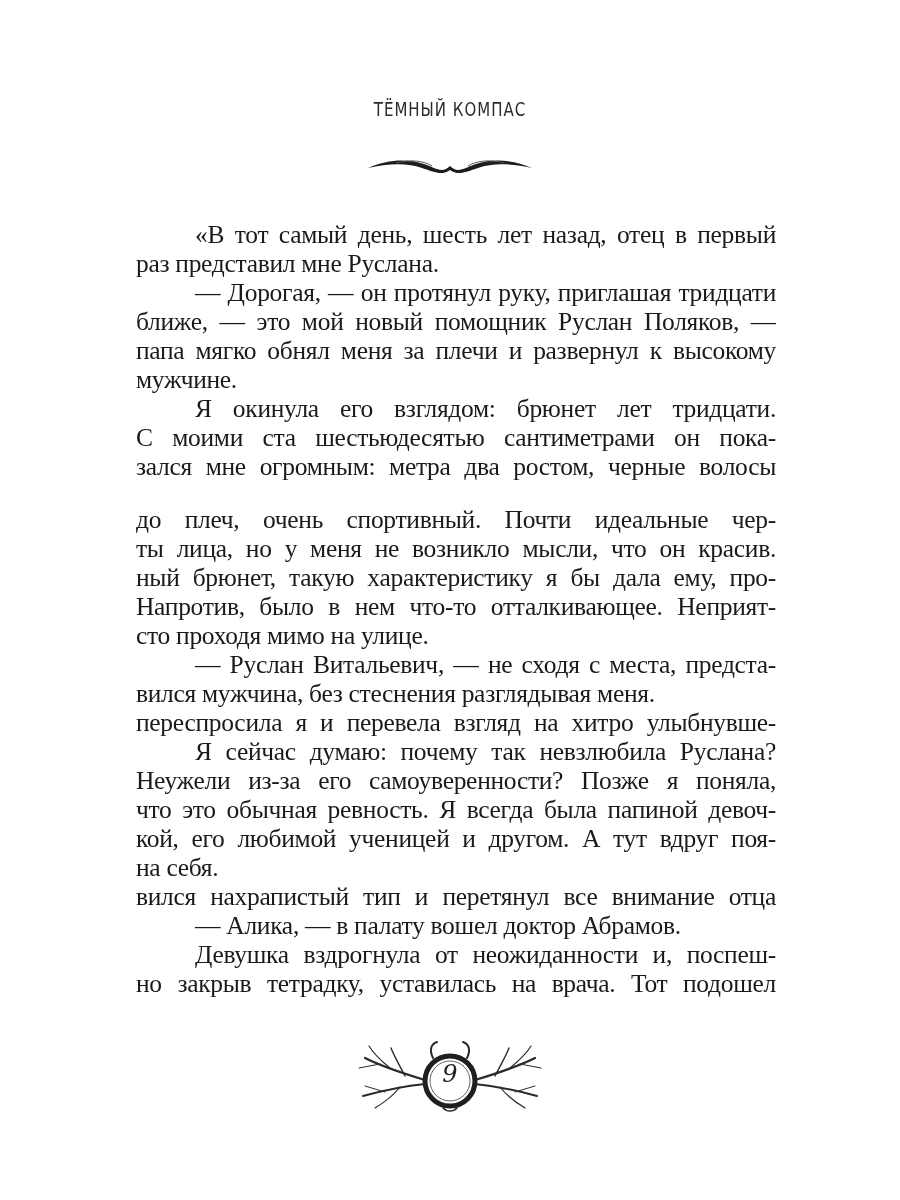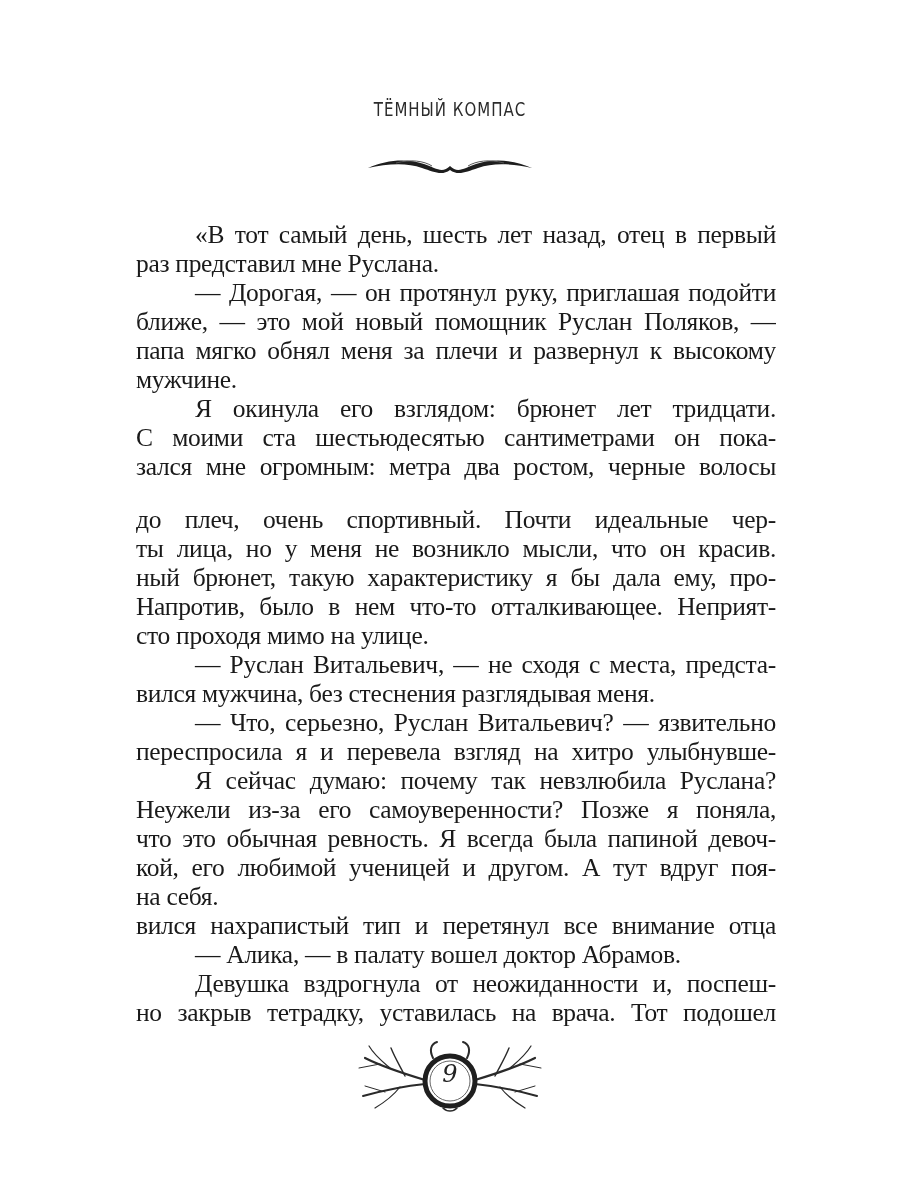--- a/index.html
+++ b/index.html
@@ -20,35 +20,34 @@
 
 <svg class="ornament-top" viewBox="0 0 168 30">
   <path d="M2 18 C 20 10, 40 8, 58 14 C 70 18, 76 24, 84 16 C 92 24, 98 18, 110 14 C 128 8, 148 10, 166 18 C 148 14, 128 12, 112 18 C 100 22, 92 26, 84 20 C 76 26, 68 22, 56 18 C 40 12, 20 14, 2 18 Z" fill="#1e1e1e"></path>
   <path d="M30 13 C 45 9, 58 11, 66 16" stroke="#555" stroke-width="1" fill="none"></path>
   <path d="M138 13 C 123 9, 110 11, 102 16" stroke="#555" stroke-width="1" fill="none"></path>
 </svg>
 
 <div class="text-block" id="text-block">
     <span class="line indent" style="white-space: normal; text-align: justify; text-align-last: justify; overflow: hidden;">«В тот самый день, шесть лет назад, отец в первый</span>
     <span class="line last">раз представил мне Руслана.</span>
-    <span class="line indent" style="white-space: normal; text-align: justify; text-align-last: justify; overflow: hidden;">— Дорогая, — он протянул руку, приглашая подойти</span>
+    <span class="line indent" style="white-space: normal; text-align: justify; text-align-last: justify; overflow: hidden;">— Дорогая, — он протянул руку, приглашая тридцати</span>
     <span class="line" style="white-space: normal; text-align: justify; text-align-last: justify; overflow: hidden;">ближе, — это мой новый помощник Руслан Поляков, —</span>
     <span class="line" style="white-space: normal; text-align: justify; text-align-last: justify; overflow: hidden;">папа мягко обнял меня за плечи и развернул к высокому</span>
     <span class="line last">мужчине.</span>
     <span class="line indent" style="white-space: normal; text-align: justify; text-align-last: justify; overflow: hidden;">Я окинула его взглядом: брюнет лет тридцати.</span>
     <span class="line" style="white-space: normal; text-align: justify; text-align-last: justify; overflow: hidden;">С моими ста шестьюдесятью сантиметрами он пока-</span>
     <span class="line" style="white-space: normal; text-align: justify; text-align-last: justify; overflow: hidden;">зался мне огромным: метра два ростом, черные волосы</span>
     <span class="line" style="white-space: normal; text-align: justify; text-align-last: justify; overflow: hidden; margin-top: 24px;">до плеч, очень спортивный. Почти идеальные чер-</span>
     <span class="line" style="white-space: normal; text-align: justify; text-align-last: justify; overflow: hidden;">ты лица, но у меня не возникло мысли, что он красив.</span>
     <span class="line" style="white-space: normal; text-align: justify; text-align-last: justify; overflow: hidden;">ный брюнет, такую характеристику я бы дала ему, про-</span>
     <span class="line" style="white-space: normal; text-align: justify; text-align-last: justify; overflow: hidden;">Напротив, было в нем что-то отталкивающее. Неприят-</span>
     <span class="line last">сто проходя мимо на улице.</span>
     <span class="line indent" style="white-space: normal; text-align: justify; text-align-last: justify; overflow: hidden;">— Руслан Витальевич, — не сходя с места, предста-</span>
     <span class="line last">вился мужчина, без стеснения разглядывая меня.</span>
-    <span class="line indent" style="white-space: normal; text-align: justify; text-align-last: justify; overflow: hidden;">— Что, серьезно, Руслан Витальевич? — язвительно</span>
     <span class="line" style="white-space: normal; text-align: justify; text-align-last: justify; overflow: hidden;">переспросила я и перевела взгляд на хитро улыбнувше-</span>
     <span class="line indent" style="white-space: normal; text-align: justify; text-align-last: justify; overflow: hidden;">Я сейчас думаю: почему так невзлюбила Руслана?</span>
     <span class="line" style="white-space: normal; text-align: justify; text-align-last: justify; overflow: hidden;">Неужели из-за его самоуверенности? Позже я поняла,</span>
     <span class="line" style="white-space: normal; text-align: justify; text-align-last: justify; overflow: hidden;">что это обычная ревность. Я всегда была папиной девоч-</span>
     <span class="line" style="white-space: normal; text-align: justify; text-align-last: justify; overflow: hidden;">кой, его любимой ученицей и другом. А тут вдруг поя-</span>
     <span class="line last">на себя.</span>
     <span class="line" style="white-space: normal; text-align: justify; text-align-last: justify; overflow: hidden;">вился нахрапистый тип и перетянул все внимание отца</span>
     <span class="line indent last">— Алика, — в палату вошел доктор Абрамов.</span>
     <span class="line indent" style="white-space: normal; text-align: justify; text-align-last: justify; overflow: hidden;">Девушка вздрогнула от неожиданности и, поспеш-</span>
     <span class="line" style="white-space: normal; text-align: justify; text-align-last: justify; overflow: hidden;">но закрыв тетрадку, уставилась на врача. Тот подошел</span>

